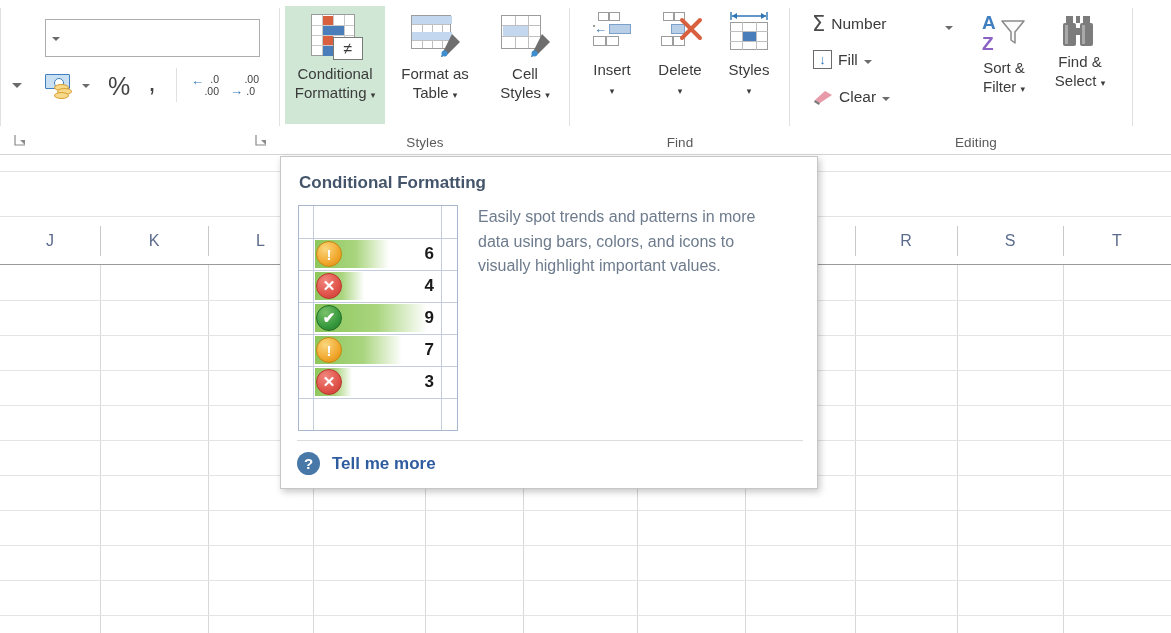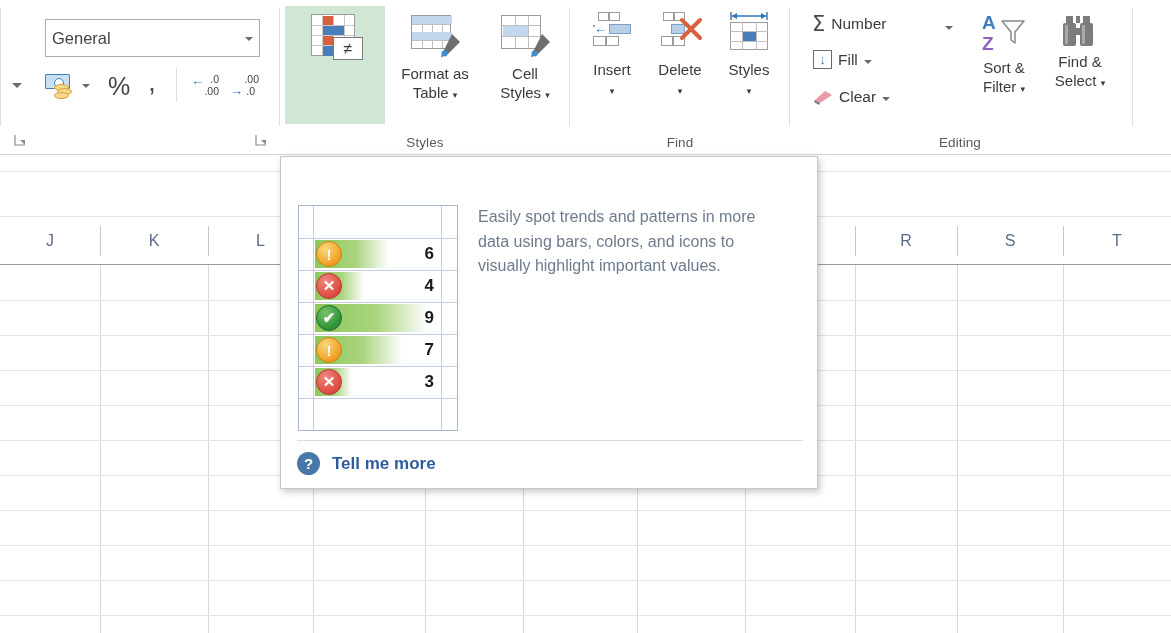--- a/index.html
+++ b/index.html
@@ -203,21 +203,20 @@
   <div class="ribbon">
 
     <div class="group" style="left:0;width:280px;">
       <div class="group-sep" style="left:0;"></div>
 
       <div class="mini-btn" style="left:10px;top:78px;width:14px;height:14px;">
         <div class="caret-dn lg"></div>
       </div>
 
       <div class="numfmt-box">
-        <span class="txt">General</span>
         <span class="caret">
           <span class="caret-dn" style="display:inline-block;"></span>
         </span>
       </div>
 
       <div class="mini-btn" style="left:44px;top:72px;width:32px;height:28px;">
         <div class="cur-ico">
           <div class="cur-note"></div>
           <div class="coin c1"></div>
           <div class="coin c2"></div>
@@ -283,20 +282,25 @@
             <i class="cf-h" style="top:30px;"></i>
             <i class="cf-cell cf-red" style="left:11px;top:1px;width:10px;height:9px;"></i>
             <i class="cf-cell cf-blue" style="left:11px;top:11px;width:21px;height:9px;"></i>
             <i class="cf-cell cf-red" style="left:11px;top:21px;width:10px;height:9px;"></i>
             <i class="cf-cell cf-blue" style="left:11px;top:31px;width:10px;height:10px;"></i>
           </div>
           <div class="cf-badge">
             <span>≠</span>
           </div>
         </div>
+        <div class="lbl">
+          <span>Conditional</span><br>
+          <span>Formatting</span>
+          <span class="ar">▾</span>
+        </div>
       </div>
 
       <div class="big-btn" style="left:195px;">
         <div class="tbl-ico">
           <div class="tbl-grid">
             <i class="gv" style="left:13px;"></i>
               <i class="gv" style="left:26px;"></i>
             <i class="gh" style="top:9px;"></i>
               <i class="gh" style="top:20px;"></i>
             <i class="tbl-fill" style="left:1px;top:10px;width:25px;height:10px;"></i>
@@ -458,21 +462,21 @@
             <rect x="25" y="13" width="3" height="19" fill="#a9a9a9"></rect>
           </svg>
         </div>
         <div class="lbl">
           <span>Find &amp;</span><br>
           <span>Select</span>
           <span class="ar">▾</span>
         </div>
       </div>
 
-      <div class="group-label" style="left:0;width:340px;">Editing</div>
+      <div class="group-label" style="left:16px;width:340px;">Editing</div>
       <div class="group-sep" style="left:342px;"></div>
     </div>
   </div>
 
   <div class="sheet">
     <div class="gapline" style="top:16px;"></div>
     <div class="gapline" style="top:61px;"></div>
 
     <div class="colhdr">
         <div class="cl" style="left: 0px; width: 100px;">
@@ -538,20 +542,21 @@
         <div class="gl-h" style="top: 175px;"></div>
         <div class="gl-h" style="top: 210px;"></div>
         <div class="gl-h" style="top: 245px;"></div>
         <div class="gl-h" style="top: 280px;"></div>
         <div class="gl-h" style="top: 315px;"></div>
         <div class="gl-h" style="top: 350px;"></div>
       </div>
   </div>
 
   <div class="tip">
+    <div class="tip-title">Conditional Formatting</div>
 
     <div class="mini">
       <i class="mv" style="left:14px;"></i>
       <i class="mv" style="left:142px;"></i>
       <i class="mh" style="top:32px;"></i>
       <i class="mh" style="top:64px;"></i>
       <i class="mh" style="top:96px;"></i>
       <i class="mh" style="top:128px;"></i>
       <i class="mh" style="top:160px;"></i>
       <i class="mh" style="top:192px;"></i>

